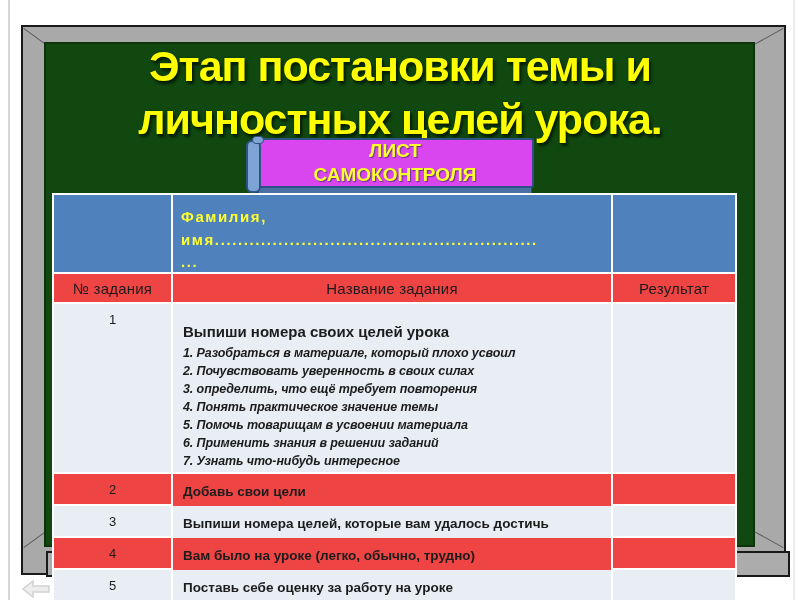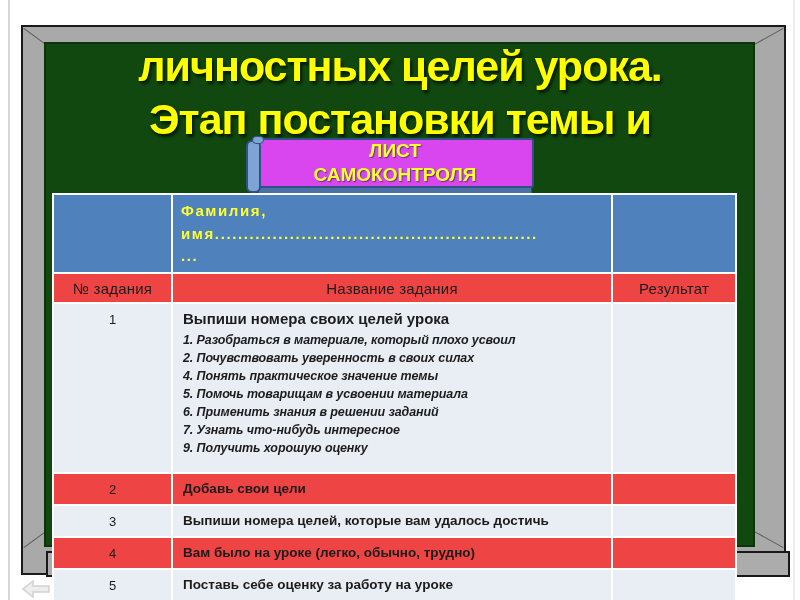--- a/index.html
+++ b/index.html
@@ -66,34 +66,34 @@
     background:#ffffff;padding:2px;
     display:grid;grid-template-columns:117px 438px 122px;
     grid-template-rows:77px 28px 168px 30px 30px 30px 30px;
     gap:2px;
   }
   .cell{overflow:hidden;color:#1c1c1c;}
   .cell.blue{background:#4f81bd;}
   .cell.dark{background:#ef4444;}
   .cell.light{background:#e9edf4;}
   .name-cell{
-    padding:5px 8px 0 8px;color:#ffff2e;font-weight:bold;font-size:15px;line-height:1.5;
+    padding:11px 8px 0 8px;color:#ffff2e;font-weight:bold;font-size:15px;line-height:1.5;
     white-space:nowrap;letter-spacing:1.6px;
   }
   .name-cell .nm-line{display:block;}
   .head-cell{
     display:flex;align-items:center;justify-content:center;
     font-size:15px;letter-spacing:.2px;
   }
   .num-cell{
     display:flex;align-items:center;justify-content:center;font-size:13px;
   }
   .num-cell.top{align-items:flex-start;padding-top:8px;}
   .task-cell{
-    padding:5px 10px;font-size:13.5px;font-weight:bold;line-height:1.3;
+    padding:18px 10px;font-size:13.5px;font-weight:bold;line-height:1.3;
     display:flex;flex-direction:column;justify-content:center;
   }
   .task-cell .task-title{font-size:15px;font-weight:bold;margin-bottom:2px;}
   .goal-list{font-size:12.5px;font-weight:600;line-height:1.44;letter-spacing:-.1px;font-style:italic;}
   .goal-list div{white-space:nowrap;}
 
   
   .nav-ctl{position:absolute;z-index:1;opacity:.5;}
 </style>
 </head>
@@ -107,22 +107,22 @@
   <div class="board">
     <div class="miter tl"></div>
     <div class="miter tr"></div>
     <div class="miter bl"></div>
     <div class="miter br"></div>
     <div class="board-surface"></div>
   </div>
   <div class="tray"></div>
 
   <div class="slide-title">
+    <span>Этап постановки темы и</span>
     <span>личностных целей урока.</span>
-    <span>Этап постановки темы и</span>
   </div>
 
   <div class="badge">
     <div class="shadow-strip"></div>
     <div class="panel">
       <span>ЛИСТ</span>
       <span>САМОКОНТРОЛЯ</span>
     </div>
     <div class="curl"></div>
     <div class="nub"></div>
@@ -141,20 +141,21 @@
     <div class="cell dark head-cell">№ задания</div>
     <div class="cell dark head-cell">Название задания</div>
     <div class="cell dark head-cell">Результат</div>
 
     <div class="cell light num-cell top">1</div>
     <div class="cell light task-cell" style="justify-content:flex-start;">
       <div class="task-title">Выпиши номера своих целей урока</div>
       <div class="goal-list">
         <div>1. Разобраться в материале, который плохо усвоил</div>
         <div>2. Почувствовать уверенность в своих силах</div>
+        <div>3. определить, что ещё требует повторения</div>
         <div>4. Понять практическое значение темы</div>
         <div>5. Помочь товарищам в усвоении материала</div>
         <div>6. Применить знания в решении заданий</div>
         <div>7. Узнать что-нибудь интересное</div>
         <div>9. Получить хорошую оценку</div>
 
       </div>
     </div>
     <div class="cell light"></div>
 

